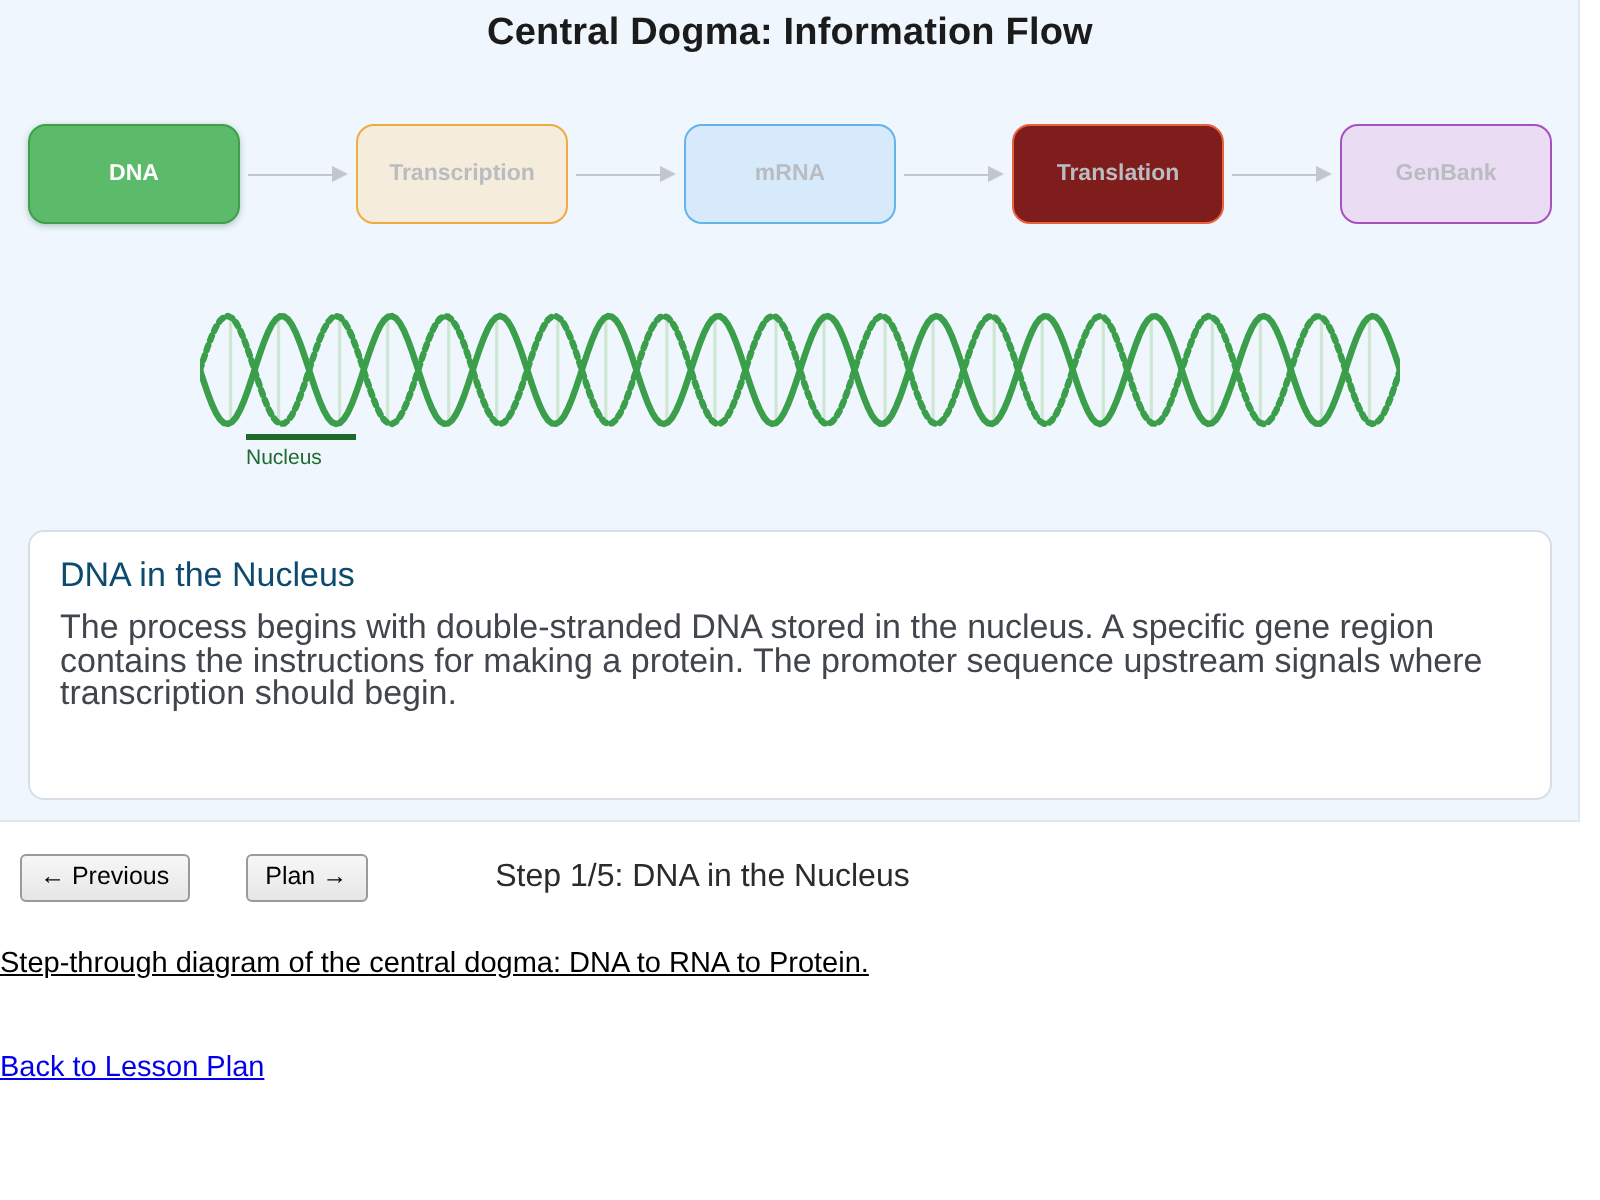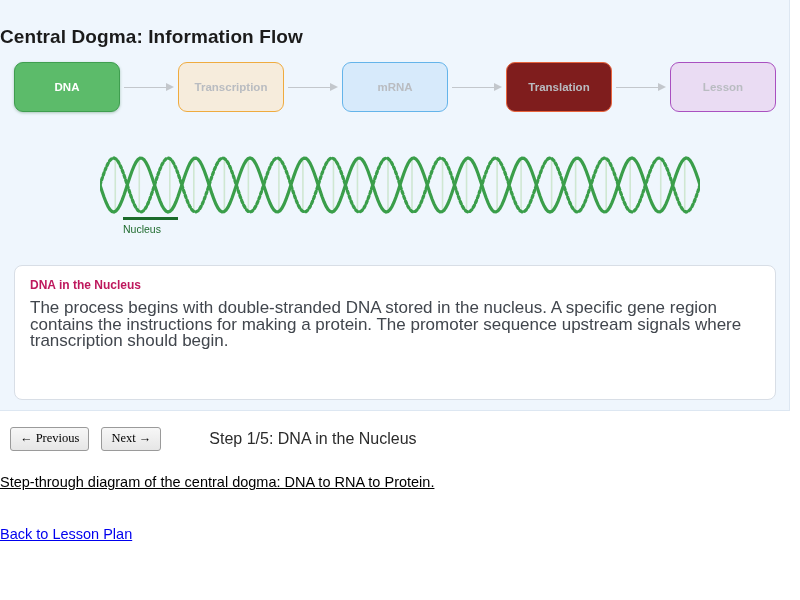--- a/index.html
+++ b/index.html
@@ -30,26 +30,25 @@
     border-left: none;
     border-top: none;
     box-sizing: border-box;
   }
 
   .diagram-title {
     position: absolute;
     left: 0;
     top: 6px;
     width: 790px;
-    text-align: left;
+    text-align: center;
     font-size: 19px;
     font-weight: bold;
     color: #1b1b1b;
     letter-spacing: 0.1px;
-    margin-top: 20px;
   }
 
   .diagram-subtitle {
     position: absolute;
     left: 0;
     top: 31px;
     width: 790px;
     text-align: center;
     font-size: 11.5px;
     color: #8b9099;
@@ -148,23 +147,23 @@
     width: 762px;
     height: 135px;
     background: #ffffff;
     border: 1px solid #d8dee6;
     border-radius: 8px;
     box-sizing: border-box;
     padding: 12px 15px 0 15px;
   }
 
   .info-title {
-    font-size: 12px;
-    font-weight: bold;
-    color: #be185d;
+    font-size: 17px;
+    font-weight: normal;
+    color: #0c4a6e;
     margin: 0 0 8px 0;
   }
 
   .info-body {
     font-size: 17px;
     color: #41464d;
     line-height: 16.5px;
     max-width: 740px;
   }
 
@@ -185,29 +184,29 @@
   
   .nav-row {
     position: absolute;
     left: 10px;
     top: 427px;
     display: flex;
     align-items: center;
   }
 
   .nav-btn {
-    font-family: Liberation Serif, serif;
+    font-family: Liberation Sans, sans-serif;
     font-size: 12.5px;
     color: #000000;
     background: #efefef;
     background: linear-gradient(#f7f7f7, #e6e6e6);
     border: 1px solid #9a9a9a;
     border-radius: 3px;
     padding: 3px 9px 4px 9px;
-    margin-right: 12px;
+    margin-right: 28px;
     cursor: pointer;
     line-height: 15px;
   }
 
   .nav-status {
     font-size: 16px;
     color: #2b2b2b;
     margin-left: 36px;
   }
 
@@ -263,21 +262,21 @@
           <div class="head" style="border-left-color: rgb(195, 199, 204);"></div>
         </div>
         <div class="flow-box inactive" style="background: #7f1d1d; border: 1.6px solid rgb(232, 99, 60); color: rgb(185, 188, 193);">
           <span>Translation</span>
         </div>
         <div class="flow-arrow">
           <div class="shaft" style="background: rgb(195, 199, 204);"></div>
           <div class="head" style="border-left-color: rgb(195, 199, 204);"></div>
         </div>
         <div class="flow-box inactive" style="background: rgb(234, 220, 243); border: 1.6px solid rgb(169, 80, 192); color: rgb(185, 188, 193);">
-          <span>Lesson</span>
+          <span>GenBank</span>
         </div>
       </div>
 
     <div class="helix-wrap">
       <svg width="600" height="90" viewBox="0 0 600 90" id="helix-svg" aria-hidden="true">
           <line x1="15.272727272727275" y1="66.5217557696746" x2="15.272727272727275" y2="13.478244230325409" stroke="#cfe7d2" stroke-width="1.6"></line>
           <line x1="39.27272727272727" y1="13.478244230325405" x2="39.27272727272727" y2="66.5217557696746" stroke="#cfe7d2" stroke-width="1.6"></line>
           <line x1="69.81818181818183" y1="66.5217557696746" x2="69.81818181818183" y2="13.478244230325409" stroke="#cfe7d2" stroke-width="1.6"></line>
           <line x1="93.81818181818181" y1="13.478244230325412" x2="93.81818181818181" y2="66.52175576967458" stroke="#cfe7d2" stroke-width="1.6"></line>
           <line x1="124.36363636363637" y1="66.5217557696746" x2="124.36363636363637" y2="13.478244230325409" stroke="#cfe7d2" stroke-width="1.6"></line>
@@ -306,20 +305,20 @@
     <div class="promoter-label">Nucleus</div>
 
     <div class="info-card">
       <div class="info-title">DNA in the Nucleus</div>
       <div class="info-body">The process begins with double-stranded DNA stored in the nucleus. A specific gene region contains the instructions for making a protein. The promoter sequence upstream signals where transcription should begin.</div>
     </div>
   </div>
 
   <div class="nav-row">
     <button class="nav-btn">← Previous</button>
-    <button class="nav-btn">Next →</button>
+    <button class="nav-btn">Plan →</button>
     <span class="nav-status">Step 1/5: DNA in the Nucleus</span>
   </div>
 
   <div class="caption">Step-through diagram of the central dogma: DNA to RNA to Protein.</div>
   <a class="back-link" href="#">Back to Lesson Plan</a>
 
 </div>
 
 </body></html>

